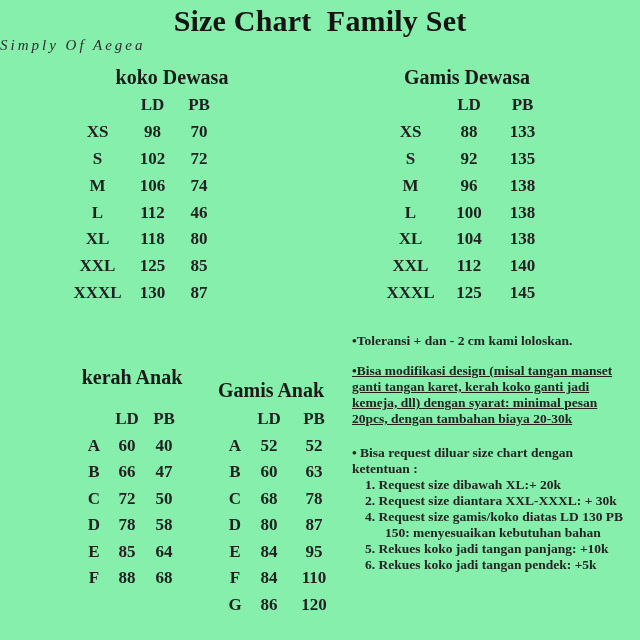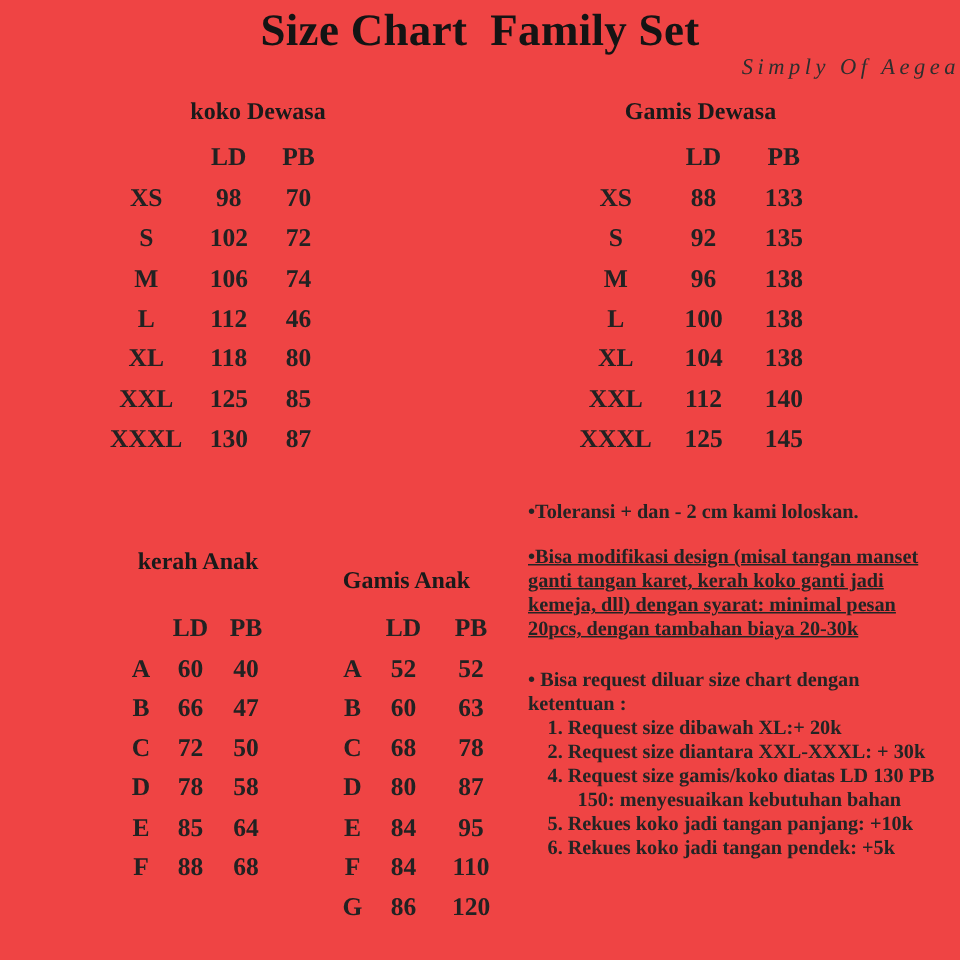--- a/index.html
+++ b/index.html
@@ -1,44 +1,44 @@
 <!DOCTYPE html>
 <html><head>
 <meta charset="utf-8">
 <style>
   html,body { margin:0; padding:0; background:#e8e8e8; }
   .canvas {
     position:relative;
     width:640px; height:640px;
     margin:0 auto;
-    background:#ef4444;
+    background:#86efac;
     color:#1f1f1f;
     font-family:"Liberation Serif","DejaVu Serif",serif;
     overflow:hidden;
   }
   .page-title {
     position:absolute; top:4px; left:0; right:0;
     text-align:center;
     font-size:30px; font-weight:bold;
     letter-spacing:0.2px;
     white-space:pre;
     color:#141414;
   }
   .subtitle {
     position:absolute; top:37px; left:0; right:0;
-    text-align:right;
+    text-align:left;
     font-style:italic;
     font-size:15px;
     letter-spacing:3px;
     color:#2e2e2e;
   }
   .tbl-title {
     position:absolute;
     transform:translateX(-50%);
-    font-size:16px; font-weight:bold;
+    font-size:20px; font-weight:bold;
     white-space:nowrap;
     color:#1a1a1a;
     text-align:right;
   }
   .grid { position:absolute; display:grid; }
   .grid .cell {
     display:flex; align-items:center; justify-content:center;
     font-weight:bold; font-size:17px;
     color:#222222;
   }

